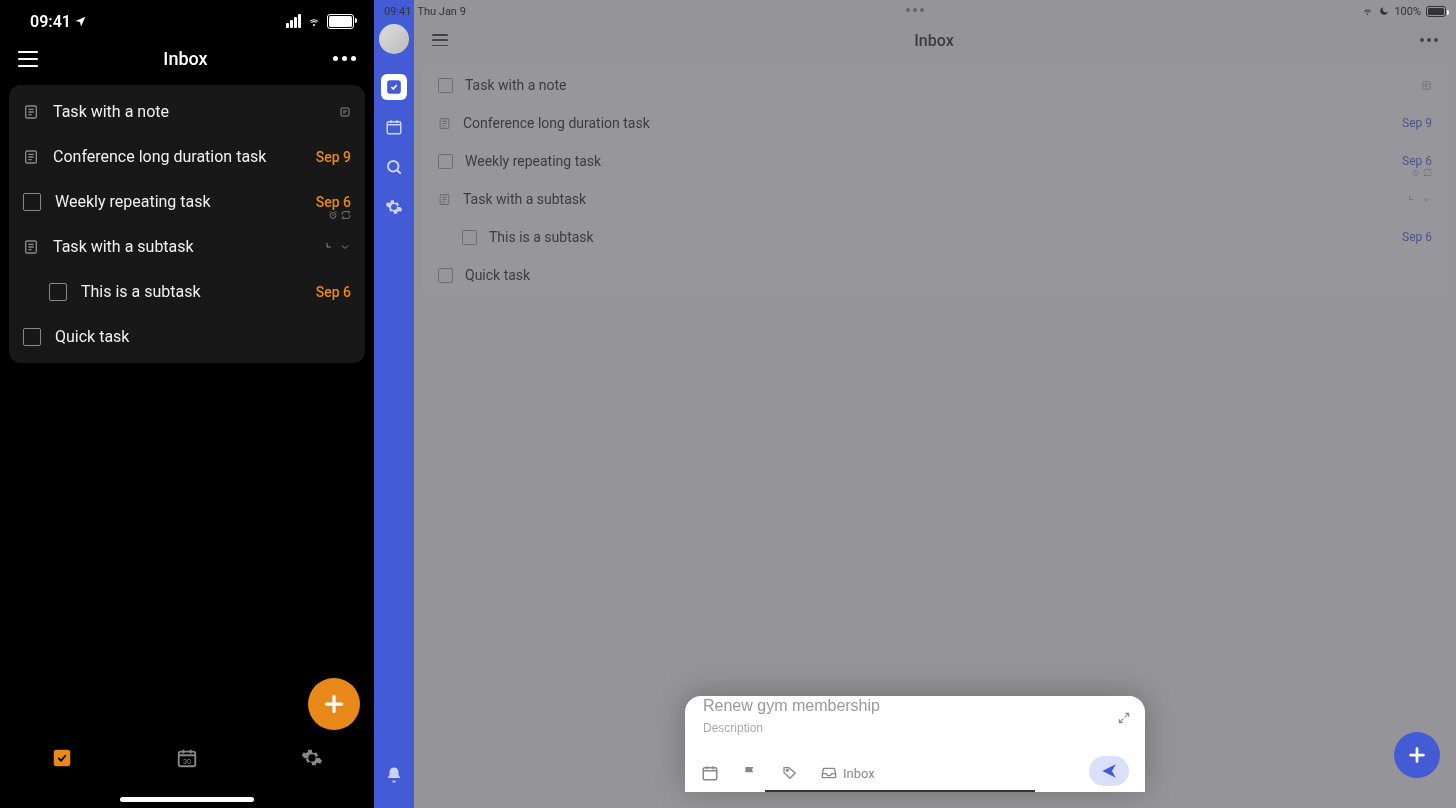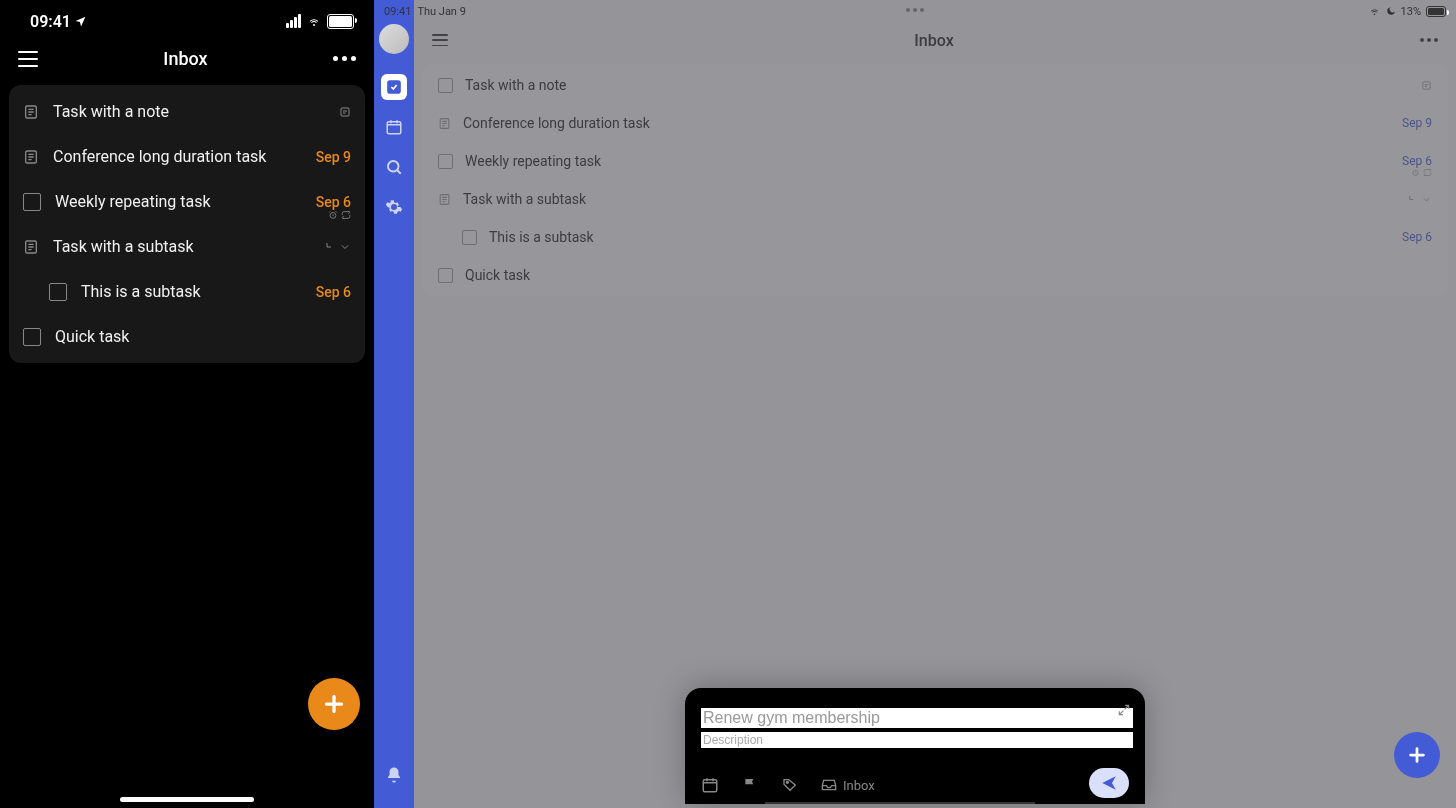--- a/index.html
+++ b/index.html
@@ -63,21 +63,21 @@
 .icheck{width:13px;height:13px;border:1.3px solid #999;border-radius:2px;margin-right:12px;flex-shrink:0;}
 .inote{width:13px;height:13px;margin-right:12px;flex-shrink:0;}
 .ititle{flex:1;font-size:14px;color:#222;}
 .idate{color:#445bd6;font-size:12px;}
 .ismall{position:absolute;right:16px;bottom:3px;display:flex;gap:3px;}
 .ismall svg{width:9px;height:9px;}
 .ipad-fab{position:absolute;right:16px;bottom:30px;width:46px;height:46px;border-radius:50%;background:#445bd6;display:flex;align-items:center;justify-content:center;z-index:3;}
 .ipad-mhi{position:absolute;top:8px;left:50%;transform:translateX(-50%);display:flex;gap:3px;z-index:5;}
 .ipad-mhi span{width:4px;height:4px;border-radius:50%;background:#666;}
 
-.quickadd{position:absolute;bottom:4px;left:50%;transform:translateX(-50%);width:428px;background:#000000;border-radius:16px 16px 0 0;box-shadow:0 -2px 30px rgba(0,0,0,.25);padding:20px 16px 0;z-index:10;}
+.quickadd{position:absolute;bottom:16px;left:50%;transform:translateX(-50%);width:428px;background:#ffffff;border-radius:16px 16px 0 0;box-shadow:0 -2px 30px rgba(0,0,0,.25);padding:0 16px 0;z-index:10;}
 .qa-title{width:100%;border:none;outline:none;font-size:16px;color:#222;}
 .qa-title::placeholder{color:#999;}
 .qa-desc{width:100%;border:none;outline:none;font-size:12px;color:#888;margin-top:4px;}
 .qa-desc::placeholder{color:#aaa;}
 .qa-expand{position:absolute;top:14px;right:14px;color:#888;}
 .qa-bottom{display:flex;align-items:center;gap:22px;margin-top:28px;padding-bottom:10px;position:relative;}
 .qa-icon{color:#888;width:18px;height:18px;display:flex;align-items:center;justify-content:center;}
 .qa-inbox{display:flex;align-items:center;gap:6px;font-size:13px;color:#888;}
 .qa-send{position:absolute;right:0;bottom:6px;width:40px;height:30px;border-radius:16px;background:#dbe0fa;display:flex;align-items:center;justify-content:center;}
 .qa-caret{position:absolute;left:64px;bottom:0;width:270px;height:2px;background:#333;}
@@ -179,20 +179,40 @@
       <span class="pcheck"></span>
       <span class="ptitle">Quick task</span>
     </div>
   </div>
   <div class="phone-fab">
     <svg width="26" height="26" viewBox="0 0 24 24" fill="none" stroke="#fff" stroke-width="3" stroke-linecap="round">
         <path d="M12 5v14M5 12h14"></path>
       </svg>
   </div>
   <div style="flex:1"></div>
+  <div class="phone-tabbar">
+    <div class="phone-tab active">
+      <svg width="22" height="22" viewBox="0 0 24 24" fill="#e8891a">
+          <rect x="3" y="3" width="18" height="18" rx="3"></rect>
+          <path d="M8 12l3 3 5-6" stroke="#000" stroke-width="2" fill="none"></path>
+        </svg>
+    </div>
+    <div class="phone-tab">
+      <svg width="22" height="22" viewBox="0 0 24 24" fill="none" stroke="#888" stroke-width="2">
+          <rect x="3" y="5" width="18" height="16" rx="2"></rect>
+          <path d="M3 9h18M8 3v4M16 3v4"></path>
+          <text x="12" y="18" font-size="8" fill="#888" text-anchor="middle" stroke="none">30</text>
+        </svg>
+    </div>
+    <div class="phone-tab">
+      <svg width="22" height="22" viewBox="0 0 24 24" fill="#888">
+          <path d="M12 8a4 4 0 100 8 4 4 0 000-8zm9 4a7 7 0 01-.1 1.2l2.1 1.6-2 3.5-2.5-1a7 7 0 01-2 .1l-.4 2.6h-4l-.4-2.6a7 7 0 01-2-1.2l-2.5 1-2-3.5 2.1-1.6A7 7 0 013 12l-.1-1.2-2-1.6 2-3.5 2.5 1a7 7 0 012-1.2L7.8 3h4l.4 2.6a7 7 0 012 1.2l2.5-1 2 3.5-2.1 1.6.1 1.1z"></path>
+        </svg>
+    </div>
+  </div>
   <div class="phone-homebar"></div>
 </div>
 
 <div class="ipad">
   <div class="ipad-overlay">
     <div class="ipad-sidebar">
       <div class="ipad-avatar"></div>
       <div class="ipad-sbtn active">
         <svg width="16" height="16" viewBox="0 0 24 24" fill="none" stroke="currentColor" stroke-width="2.5">
             <rect x="3" y="3" width="18" height="18" rx="3" fill="currentColor"></rect>
@@ -300,21 +320,21 @@
       <span>09:41</span>
       <span>Thu Jan 9</span>
     </div>
     <div class="ipad-status-right">
       <svg width="13" height="10" viewBox="0 0 24 24" fill="#333">
           <path d="M12 18a2 2 0 100 4 2 2 0 000-4zm-5.66-3.34a8 8 0 0111.32 0l-1.42 1.42a6 6 0 00-8.48 0l-1.42-1.42zm-2.83-2.83a12 12 0 0116.98 0l-1.42 1.42a10 10 0 00-14.14 0l-1.42-1.42z"></path>
         </svg>
       <svg width="10" height="10" viewBox="0 0 24 24" fill="#333">
           <path d="M21 13A9 9 0 1111 3a7 7 0 0010 10z"></path>
         </svg>
-      <span>13%</span>
+      <span>100%</span>
       <div class="battery" style="width:18px;height:9px;border-color:#333;">
           <div class="battery-fill" style="background:#333"></div>
         </div>
     </div>
   </div>
   <div class="ipad-mhi">
       <span></span>
       <span></span>
       <span></span>
     </div>

